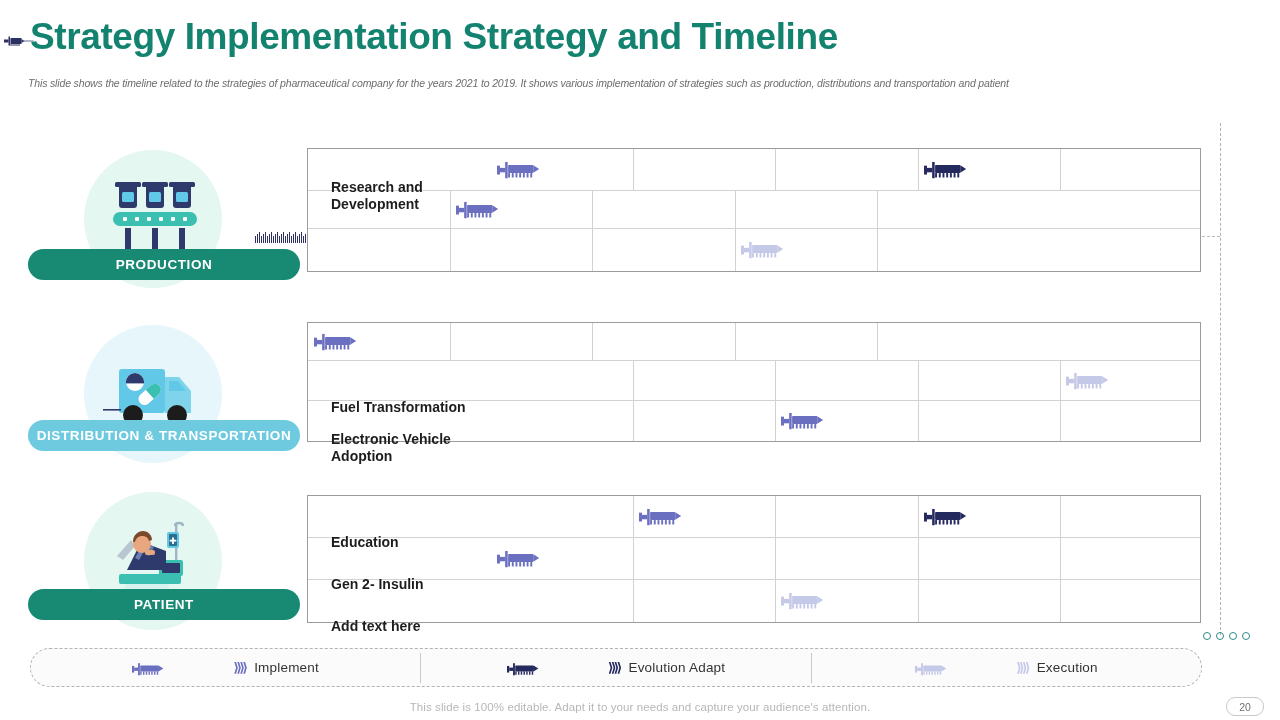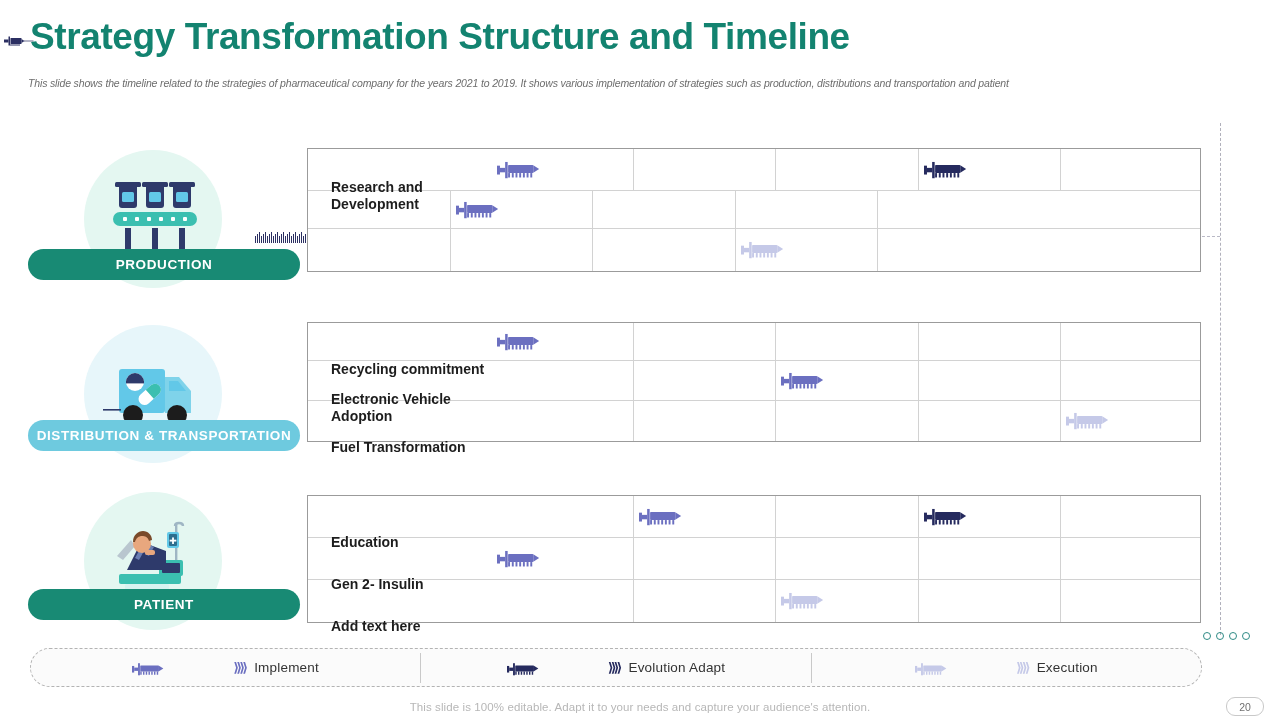--- a/index.html
+++ b/index.html
@@ -106,21 +106,21 @@
     <rect x="13" y="8" width="22" height="12" rx="1"></rect>
     <rect x="13" y="20" width="2" height="4"></rect>
       <rect x="17" y="20" width="2" height="4"></rect>
     <rect x="21" y="20" width="2" height="4"></rect>
       <rect x="25" y="20" width="2" height="4"></rect>
     <rect x="29" y="20" width="2" height="4"></rect>
     <polygon points="35,10 41,14 35,18"></polygon>
     <rect x="40" y="13.3" width="19" height="1.4"></rect>
   </g>
 </svg>
-<div id="page-title">Strategy Transformation Structure and Timeline</div>
+<div id="page-title">Strategy Implementation Strategy and Timeline</div>
 <div id="subtitle">This slide shows the timeline related to the strategies of pharmaceutical company for the years 2021 to 2019. It shows various implementation of strategies such as production, distributions and transportation and patient</div>
 
 <div id="yearbar">
   <div class="yb-dashline"></div>
   <div class="tick-run" id="tick-run">
       <i style="height: 7px;"></i>
       <i style="height: 9px;"></i>
       <i style="height: 11px;"></i>
       <i style="height: 7px;"></i>
       <i style="height: 9px;"></i>
@@ -351,21 +351,20 @@
           <rect x="36" y="42" width="26" height="12" rx="6" fill="#ffffff"></rect>
           <path d="M49 42h7a6 6 0 0 1 0 12h-7z" fill="#3bbfb0"></path>
         </g>
         <rect x="2" y="62" width="18" height="1.6" fill="#2e3a6b"></rect>
       </g>
           </svg></div>
         <div class="badge-pill" style="top: 95px; background: rgb(110, 202, 223);">DISTRIBUTION  &amp;  TRANSPORTATION</div>
       </div>
       <div class="grid" style="top: 322px;">
         <div class="grow" style="height: 38px;">
-          <div class="gcell-label">Recycling commitment</div>
           <div class="grow-inner">
             <div class="vline" style="left: 142.2px;"></div>
             <div class="vline" style="left: 284.4px;"></div>
             <div class="vline" style="left: 426.6px;"></div>
             <div class="vline" style="left: 568.8px;"></div>
             <div style="position: absolute; left: 6px; top: 8px; width: 119.72px; height: 22.2px;">
               <svg width="57.72" height="22.2" viewBox="0 0 78 30" style="position: absolute; left: 0px; top: 0px;">
                 <g fill="#6b6fc0">
                   <rect x="0" y="9" width="4" height="12"></rect>
                   <rect x="4" y="12" width="7" height="6"></rect>
@@ -375,20 +374,48 @@
                   <rect x="20" y="19" width="2.6" height="6"></rect>
                   <rect x="25" y="19" width="2.6" height="6"></rect>
                   <rect x="30" y="19" width="2.6" height="6"></rect>
                   <rect x="35" y="19" width="2.6" height="6"></rect>
                   <rect x="40" y="19" width="2.6" height="6"></rect>
                   <rect x="45" y="19" width="2.6" height="6"></rect>
                   <polygon points="49,8.5 57,13.5 49,18.5"></polygon>
                 </g>
               </svg>
               <div class="needleline" style="left: 40.7px; top: 9.99px; width: 62px; background: rgb(91, 95, 158);"></div>
+            </div>
+          </div>
+        </div>
+        <div class="grow" style="height: 40px;">
+          <div class="gcell-label">Fuel Transformation</div>
+          <div class="grow-inner">
+            <div class="vline" style="left: 142.2px;"></div>
+            <div class="vline" style="left: 284.4px;"></div>
+            <div class="vline" style="left: 426.6px;"></div>
+            <div class="vline" style="left: 568.8px;"></div>
+            <div style="position: absolute; left: 574.8px; top: 9px; width: 119.72px; height: 22.2px;">
+              <svg width="57.72" height="22.2" viewBox="0 0 78 30" style="position: absolute; left: 0px; top: 0px;">
+                <g fill="#c5c9e8">
+                  <rect x="0" y="9" width="4" height="12"></rect>
+                  <rect x="4" y="12" width="7" height="6"></rect>
+                  <rect x="11" y="4" width="3.4" height="22"></rect>
+                  <rect x="15" y="8" width="34" height="11" rx="1"></rect>
+                  <rect x="15" y="19" width="2.6" height="6"></rect>
+                  <rect x="20" y="19" width="2.6" height="6"></rect>
+                  <rect x="25" y="19" width="2.6" height="6"></rect>
+                  <rect x="30" y="19" width="2.6" height="6"></rect>
+                  <rect x="35" y="19" width="2.6" height="6"></rect>
+                  <rect x="40" y="19" width="2.6" height="6"></rect>
+                  <rect x="45" y="19" width="2.6" height="6"></rect>
+                  <polygon points="49,8.5 57,13.5 49,18.5"></polygon>
+                </g>
+              </svg>
+              <div class="needleline" style="left: 40.7px; top: 9.99px; width: 62px; background: rgb(200, 204, 233);"></div>
             </div>
           </div>
         </div>
         <div class="grow" style="height: 40px;">
           <div class="gcell-label">Electronic Vehicle Adoption</div>
           <div class="grow-inner">
             <div class="vline" style="left: 142.2px;"></div>
             <div class="vline" style="left: 284.4px;"></div>
             <div class="vline" style="left: 426.6px;"></div>
             <div class="vline" style="left: 568.8px;"></div>
@@ -403,48 +430,20 @@
                   <rect x="20" y="19" width="2.6" height="6"></rect>
                   <rect x="25" y="19" width="2.6" height="6"></rect>
                   <rect x="30" y="19" width="2.6" height="6"></rect>
                   <rect x="35" y="19" width="2.6" height="6"></rect>
                   <rect x="40" y="19" width="2.6" height="6"></rect>
                   <rect x="45" y="19" width="2.6" height="6"></rect>
                   <polygon points="49,8.5 57,13.5 49,18.5"></polygon>
                 </g>
               </svg>
               <div class="needleline" style="left: 40.7px; top: 9.99px; width: 62px; background: rgb(91, 95, 158);"></div>
-            </div>
-          </div>
-        </div>
-        <div class="grow" style="height: 40px;">
-          <div class="gcell-label">Fuel Transformation</div>
-          <div class="grow-inner">
-            <div class="vline" style="left: 142.2px;"></div>
-            <div class="vline" style="left: 284.4px;"></div>
-            <div class="vline" style="left: 426.6px;"></div>
-            <div class="vline" style="left: 568.8px;"></div>
-            <div style="position: absolute; left: 574.8px; top: 9px; width: 119.72px; height: 22.2px;">
-              <svg width="57.72" height="22.2" viewBox="0 0 78 30" style="position: absolute; left: 0px; top: 0px;">
-                <g fill="#c5c9e8">
-                  <rect x="0" y="9" width="4" height="12"></rect>
-                  <rect x="4" y="12" width="7" height="6"></rect>
-                  <rect x="11" y="4" width="3.4" height="22"></rect>
-                  <rect x="15" y="8" width="34" height="11" rx="1"></rect>
-                  <rect x="15" y="19" width="2.6" height="6"></rect>
-                  <rect x="20" y="19" width="2.6" height="6"></rect>
-                  <rect x="25" y="19" width="2.6" height="6"></rect>
-                  <rect x="30" y="19" width="2.6" height="6"></rect>
-                  <rect x="35" y="19" width="2.6" height="6"></rect>
-                  <rect x="40" y="19" width="2.6" height="6"></rect>
-                  <rect x="45" y="19" width="2.6" height="6"></rect>
-                  <polygon points="49,8.5 57,13.5 49,18.5"></polygon>
-                </g>
-              </svg>
-              <div class="needleline" style="left: 40.7px; top: 9.99px; width: 62px; background: rgb(200, 204, 233);"></div>
             </div>
           </div>
         </div>
       </div>
     </div>
     <div class="section" style="top: 0px;">
       <div class="badge-wrap" style="top: 492px; height: 150px;">
         <div class="badge-circle" style="background: rgb(228, 247, 241);"></div>
         <div style="position: absolute; left: 73px; top: 22px; width: 104px; height: 94px;"><svg viewBox="0 0 104 94" width="104" height="94">
     <g>

